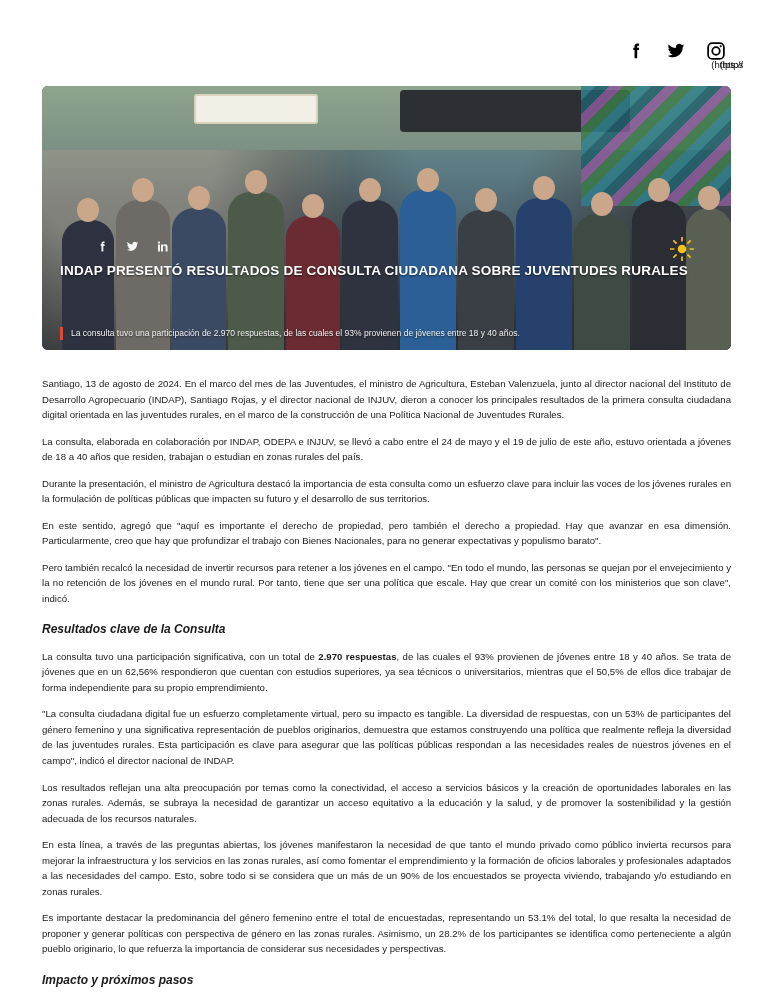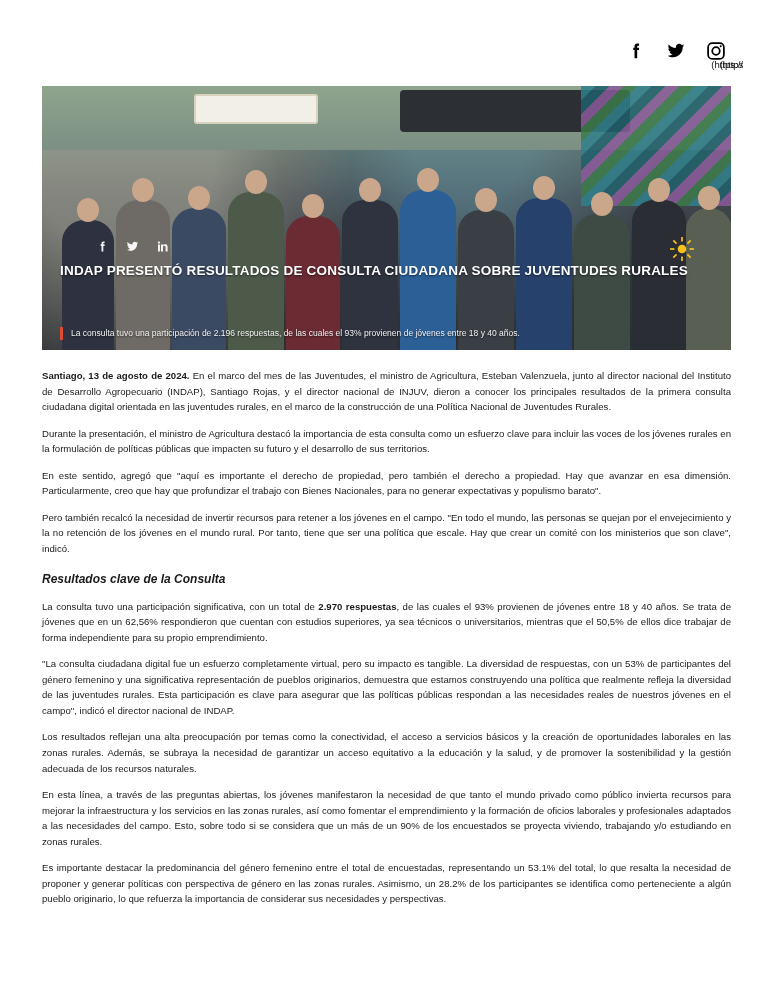--- a/index.html
+++ b/index.html
@@ -53,24 +53,25 @@
   }
   .social-links span {
     display: inline-block;
   }
   .social-links .l2 { margin-left: -58px; }
   .social-links .l3 { margin-left: -40px; }
 
   
   .hero {
     position: relative;
-    margin: 22px 42px 0 42px;
+    margin: 22px 42px 8px 42px;
     height: 264px;
     overflow: hidden;
     background: #3a3f45;
+    border-radius: 6px;
   }
   .hero-photo {
     position: absolute;
     inset: 0;
     background:
       radial-gradient(circle at 12% 30%, rgba(230,225,200,0.40) 0 14%, rgba(0,0,0,0) 36%),
       radial-gradient(circle at 62% 22%, rgba(120,190,210,0.35) 0 12%, rgba(0,0,0,0) 40%),
       linear-gradient(180deg, #6d7f6a 0%, #5b6a63 18%, #41474d 42%, #32363b 70%, #2b2e33 100%);
   }
   
@@ -157,21 +158,21 @@
 
   
   .article {
     padding: 18px 42px 40px 42px;
     font-size: 9.6px;
     line-height: 1.62;
     color: #1b1b1b;
     text-align: justify;
   }
   .article p { margin: 0 0 11px 0; }
-  .article .lead b { font-weight: bold; margin-top: 45px; }
+  .article .lead b { font-weight: normal; margin-top: 45px; }
   .sec-head {
     font-weight: bold;
     font-style: italic;
     margin: 14px 0 9px 0;
     font-size: 12px;
   }
   .strong { font-weight: bold; }
 </style>
 </head>
 <body>
@@ -277,35 +278,37 @@
           <line x1="4" y1="4" x2="7" y2="7"></line>
             <line x1="17" y1="17" x2="20" y2="20"></line>
           <line x1="20" y1="4" x2="17" y2="7"></line>
             <line x1="7" y1="17" x2="4" y2="20"></line>
         </g>
       </svg>
     </div>
 
     <div class="hero-overlay">
       <div class="hero-title">INDAP PRESENTÓ RESULTADOS DE CONSULTA CIUDADANA SOBRE JUVENTUDES RURALES</div>
-      <div class="hero-sub">La consulta tuvo una participación de 2.196 respuestas, de las cuales el 93% provienen de jóvenes entre 18 y 40 años.</div>
+      <div class="hero-sub">La consulta tuvo una participación de 2.970 respuestas, de las cuales el 93% provienen de jóvenes entre 18 y 40 años.</div>
     </div>
   </div>
 
   <div class="article">
     <p class="lead">
       <b>Santiago, 13 de agosto de 2024.</b><span> En el marco del mes de las Juventudes, el ministro de Agricultura, Esteban Valenzuela, junto al director nacional del Instituto de Desarrollo Agropecuario (INDAP), Santiago Rojas, y el director nacional de INJUV, dieron a conocer los principales resultados de la primera consulta ciudadana digital orientada en las juventudes rurales, en el marco de la construcción de una Política Nacional de Juventudes Rurales.</span>
     </p>
+    <p>La consulta, elaborada en colaboración por INDAP, ODEPA e INJUV, se llevó a cabo entre el 24 de mayo y el 19 de julio de este año, estuvo orientada a jóvenes de 18 a 40 años que residen, trabajan o estudian en zonas rurales del país.</p>
     <p>Durante la presentación, el ministro de Agricultura destacó la importancia de esta consulta como un esfuerzo clave para incluir las voces de los jóvenes rurales en la formulación de políticas públicas que impacten su futuro y el desarrollo de sus territorios.</p>
     <p>En este sentido, agregó que "aquí es importante el derecho de propiedad, pero también el derecho a propiedad. Hay que avanzar en esa dimensión. Particularmente, creo que hay que profundizar el trabajo con Bienes Nacionales, para no generar expectativas y populismo barato".</p>
     <p>Pero también recalcó la necesidad de invertir recursos para retener a los jóvenes en el campo. "En todo el mundo, las personas se quejan por el envejecimiento y la no retención de los jóvenes en el mundo rural. Por tanto, tiene que ser una política que escale. Hay que crear un comité con los ministerios que son clave", indicó.</p>
 
     <div class="sec-head">Resultados clave de la Consulta</div>
 
     <p><span>La consulta tuvo una participación significativa, con un total de </span><span class="strong">2.970 respuestas</span><span>, de las cuales el 93% provienen de jóvenes entre 18 y 40 años. Se trata de jóvenes que en un 62,56% respondieron que cuentan con estudios superiores, ya sea técnicos o universitarios, mientras que el 50,5% de ellos dice trabajar de forma independiente para su propio emprendimiento.</span></p>
 
     <p>"La consulta ciudadana digital fue un esfuerzo completamente virtual, pero su impacto es tangible. La diversidad de respuestas, con un 53% de participantes del género femenino y una significativa representación de pueblos originarios, demuestra que estamos construyendo una política que realmente refleja la diversidad de las juventudes rurales. Esta participación es clave para asegurar que las políticas públicas respondan a las necesidades reales de nuestros jóvenes en el campo", indicó el director nacional de INDAP.</p>
     <p>Los resultados reflejan una alta preocupación por temas como la conectividad, el acceso a servicios básicos y la creación de oportunidades laborales en las zonas rurales. Además, se subraya la necesidad de garantizar un acceso equitativo a la educación y la salud, y de promover la sostenibilidad y la gestión adecuada de los recursos naturales.</p>
     <p>En esta línea, a través de las preguntas abiertas, los jóvenes manifestaron la necesidad de que tanto el mundo privado como público invierta recursos para mejorar la infraestructura y los servicios en las zonas rurales, así como fomentar el emprendimiento y la formación de oficios laborales y profesionales adaptados a las necesidades del campo. Esto, sobre todo si se considera que un más de un 90% de los encuestados se proyecta viviendo, trabajando y/o estudiando en zonas rurales.</p>
     <p>Es importante destacar la predominancia del género femenino entre el total de encuestadas, representando un 53.1% del total, lo que resalta la necesidad de proponer y generar políticas con perspectiva de género en las zonas rurales. Asimismo, un 28.2% de los participantes se identifica como perteneciente a algún pueblo originario, lo que refuerza la importancia de considerar sus necesidades y perspectivas.</p>
 
+    <div class="sec-head">Impacto y próximos pasos</div>
   </div>
 </div>
 
 </body></html>

